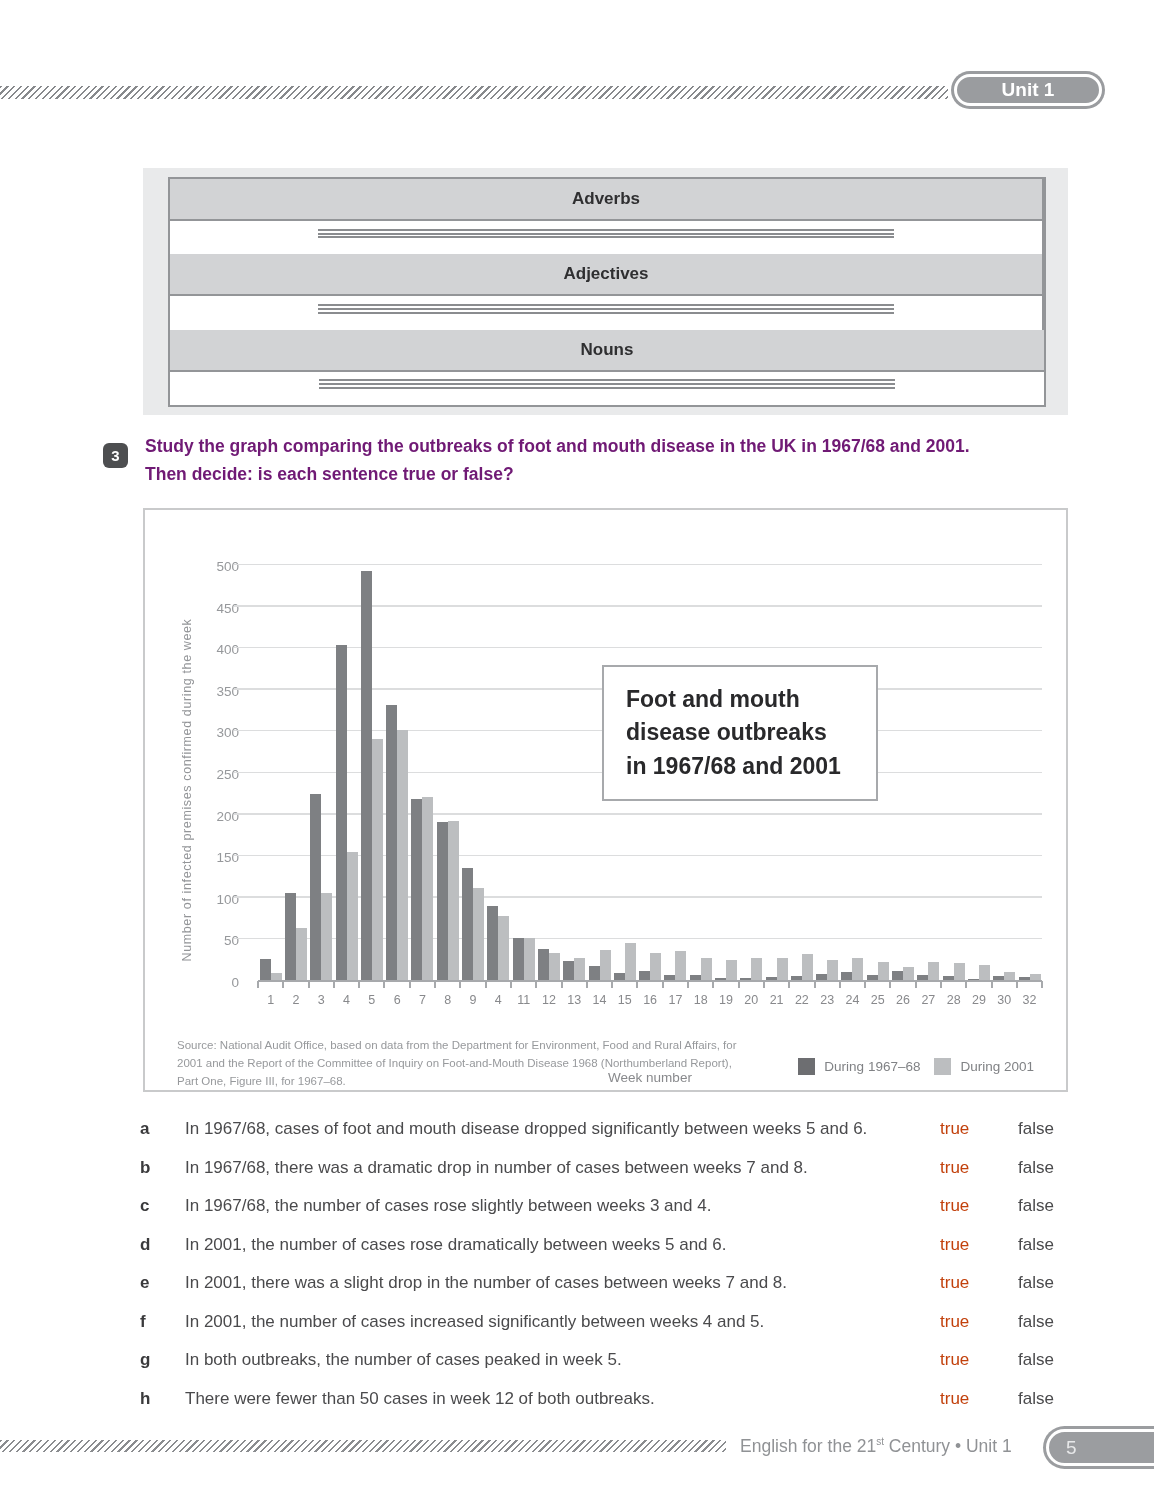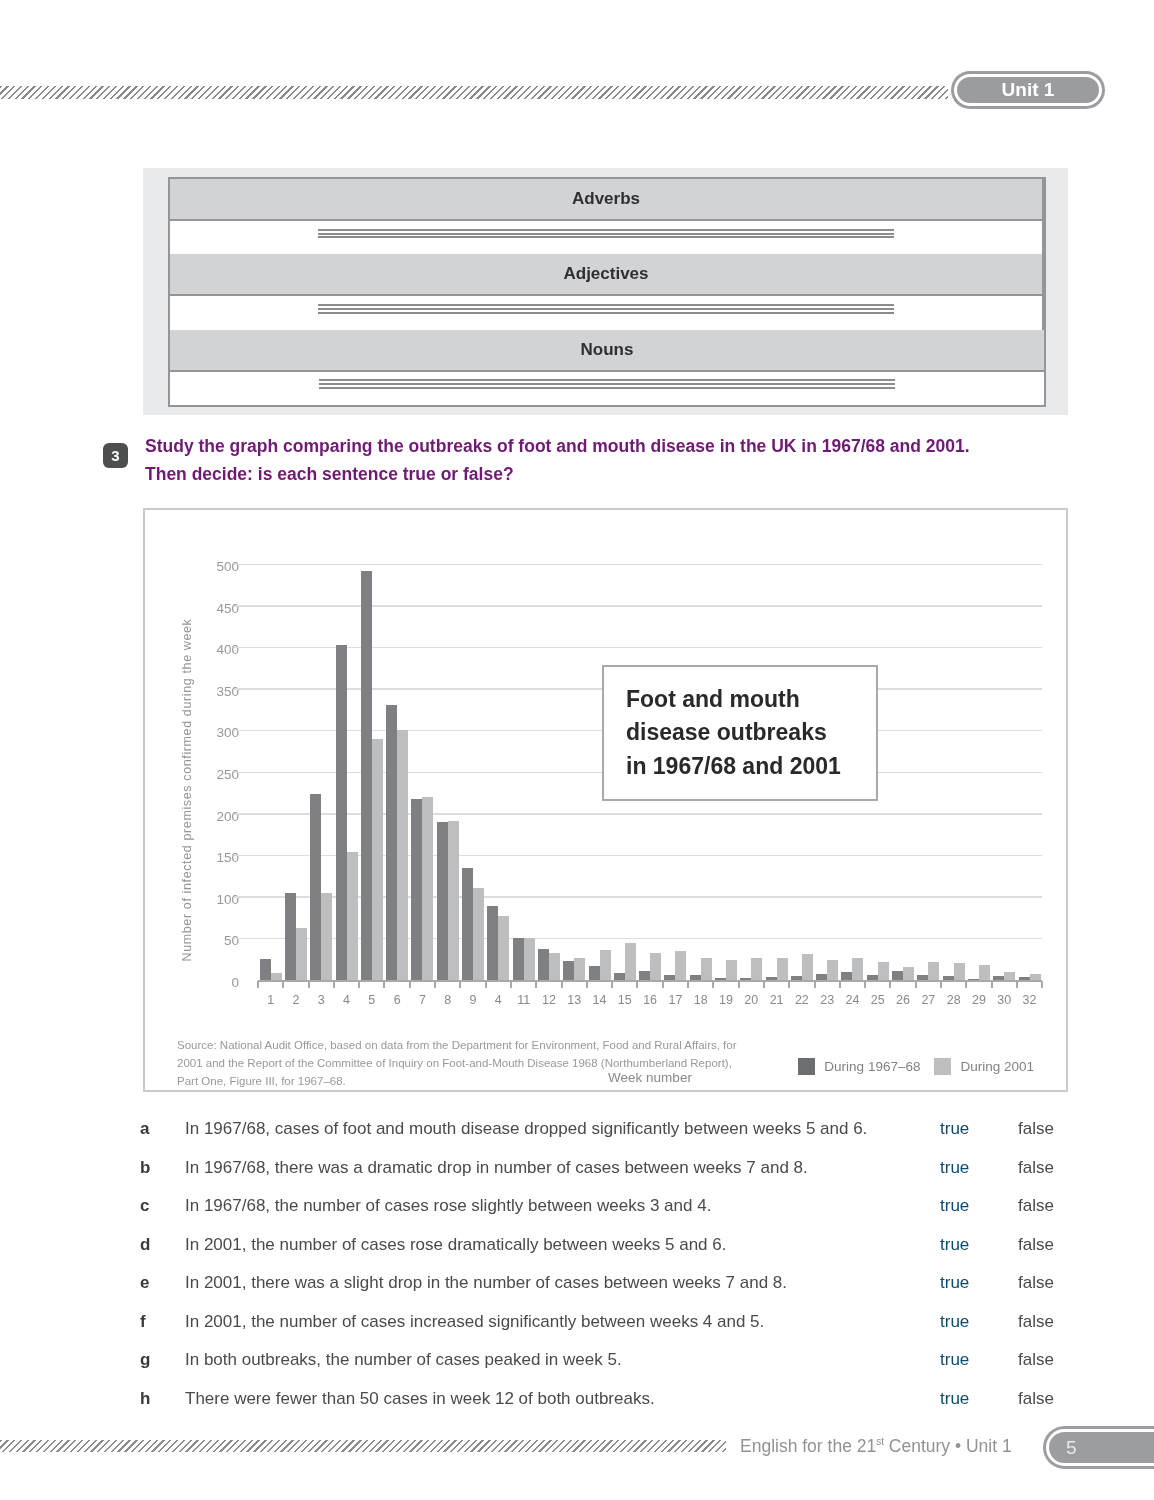--- a/index.html
+++ b/index.html
@@ -66,21 +66,21 @@
   .legend { position:absolute; right:32px; top:548px; display:flex; gap:14px; align-items:center; }
   .legend-item { display:flex; align-items:center; gap:9px; }
   .legend-swatch { width:17px; height:17px; }
   .legend-label { font-size:13.5px; color:#808285; }
 
   
   .statements { position:absolute; left:140px; top:1110px; width:932px; }
   .stmt-row { display:flex; align-items:center; height:38.5px; }
   .stmt-letter { width:45px; font-weight:bold; font-size:17px; color:#3a3a3c; }
   .stmt-text { flex:1; font-size:17px; color:#4a4a4c; }
-  .stmt-true { width:78px; font-size:17px; color:#0c4a6e;margin-left:48px; }
+  .stmt-true { width:78px; font-size:17px; color:#c2410c;margin-left:48px; }
   .stmt-false { width:54px; font-size:17px; color:#4a4a4c; }
 
   
   .footer-hatch { position:absolute; left:0; top:1440px; width:726px; height:12px;
     background:repeating-linear-gradient(135deg,#8a8c8f 0 1.6px,#ffffff 1.6px 4.8px); }
   .footer-text { position:absolute; left:740px; top:1436px; width:290px;
     font-size:17.5px; color:#909295; white-space:nowrap; }
   .footer-text sup { font-size:10px; }
   .page-badge { position:absolute; left:1046px; top:1429px; width:130px; height:37px;
     background:#9b9da0; border:3px solid #ffffff; box-shadow:0 0 0 3px #9b9da0;

